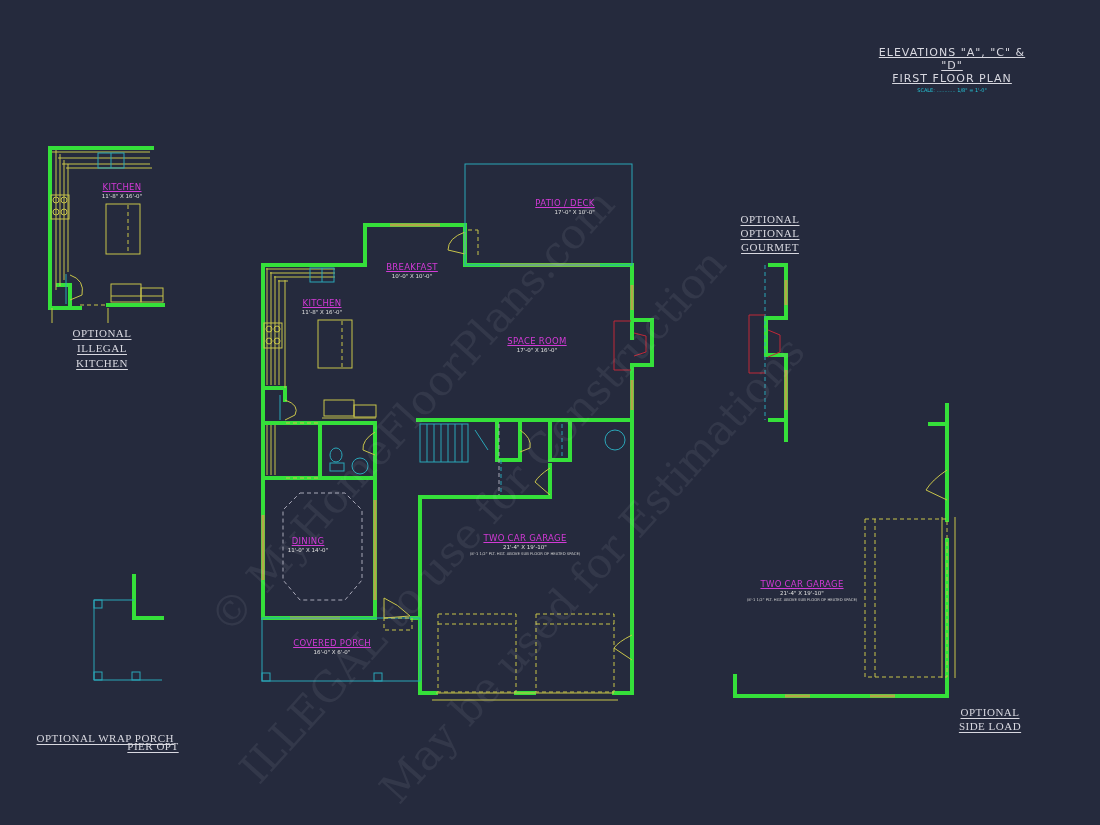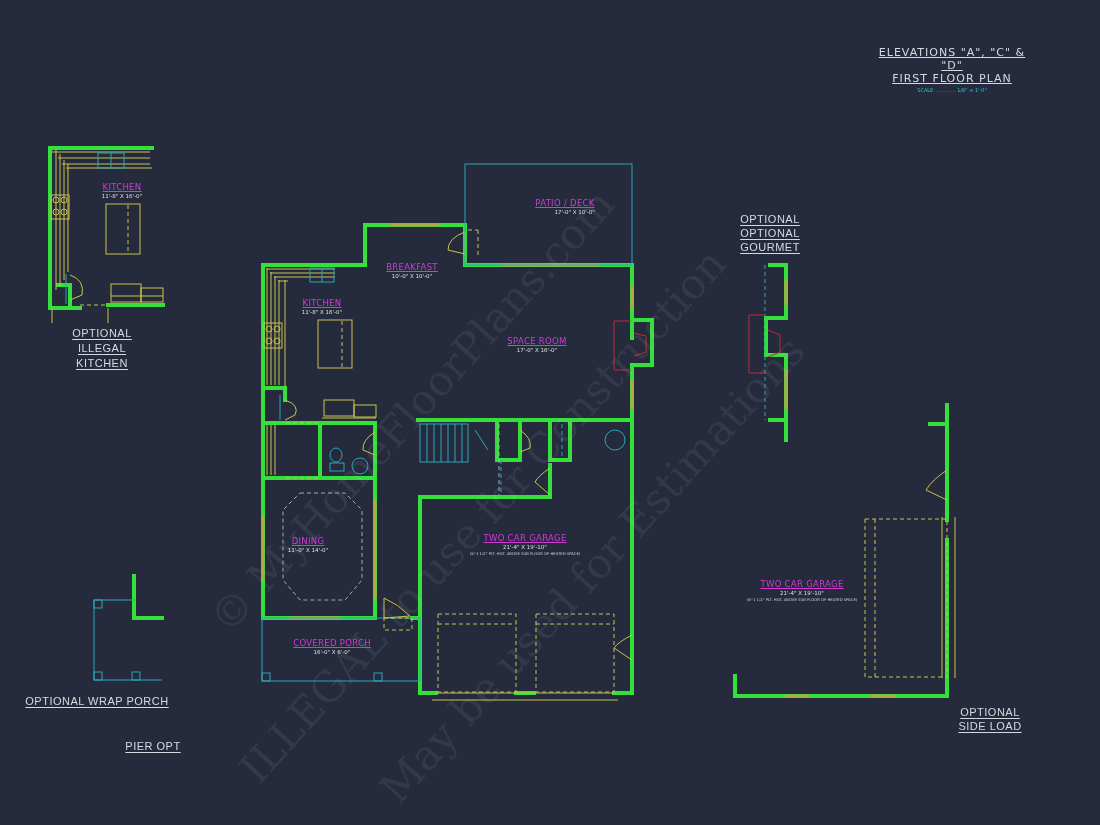--- a/index.html
+++ b/index.html
@@ -1,18 +1,18 @@
 <!DOCTYPE html>
 <html><head>
 <meta charset="utf-8">
 <style>
   html, body { margin:0; padding:0; }
   body { width:1100px; height:825px; background:#252a3d; overflow:hidden; position:relative; font-family:"DejaVu Sans", sans-serif; }
   svg { position:absolute; left:0; top:0; }
-  .lbl { position:absolute; font-family:Liberation Sans, sans-serif; color:#d8d8e0; text-align:center; white-space:nowrap; letter-spacing:0.5px; }
+  .lbl { position:absolute; font-family:Liberation Serif, serif; color:#d8d8e0; text-align:center; white-space:nowrap; letter-spacing:0.5px; }
   .u { text-decoration:underline; text-underline-offset:2px; }
   .room { position:absolute; text-align:center; white-space:nowrap; transform:translateX(-50%); }
   .room .nm { font-family:"DejaVu Sans", sans-serif; font-size:8.5px; color:#d23ad6; text-decoration:underline; text-underline-offset:1px; display:block; letter-spacing:0.3px; }
   .room .dm { font-family:"DejaVu Sans", sans-serif; font-size:5.5px; color:#e0e0e0; display:block; margin-top:1px; }
   .room .nt { font-family:"DejaVu Sans", sans-serif; font-size:3.8px; color:#d0d0d0; display:block; margin-top:1px; }
   .title { position:absolute; text-align:center; }
   .title .t1, .title .t2 { font-size:11px; color:#d8d8e0; display:block; text-decoration:underline; letter-spacing:1px; }
   .title .sc { font-size:5px; color:#25c7d9; display:block; margin-top:2px; }
   .wm { position:absolute; font-family:"DejaVu Serif", serif; color:rgba(200,200,215,0.09); font-size:42px; white-space:nowrap; transform-origin:left top; }
 </style>
@@ -246,18 +246,18 @@
 </div>
 <div class="lbl" style="left:728px;top:212px;width:84px;font-size:11px;line-height:14px;">
   <span class="u">OPTIONAL</span><br>
   <span class="u">OPTIONAL</span><br>
   <span class="u">GOURMET</span>
 </div>
 <div class="lbl" style="left:950px;top:705px;width:80px;font-size:11px;line-height:14px;">
   <span class="u">OPTIONAL</span><br>
   <span class="u">SIDE LOAD</span>
 </div>
-<div class="lbl" style="left:20px;top:695px;width:154px;font-size:11px;">
+<div class="lbl" style="left:20px;top:732px;width:154px;font-size:11px;text-align:right;">
   <span class="u">OPTIONAL WRAP PORCH</span>
 </div>
 <div class="lbl" style="left:118px;top:740px;width:70px;font-size:11px;">
   <span class="u">PIER OPT</span>
 </div>
 
 </body></html>

